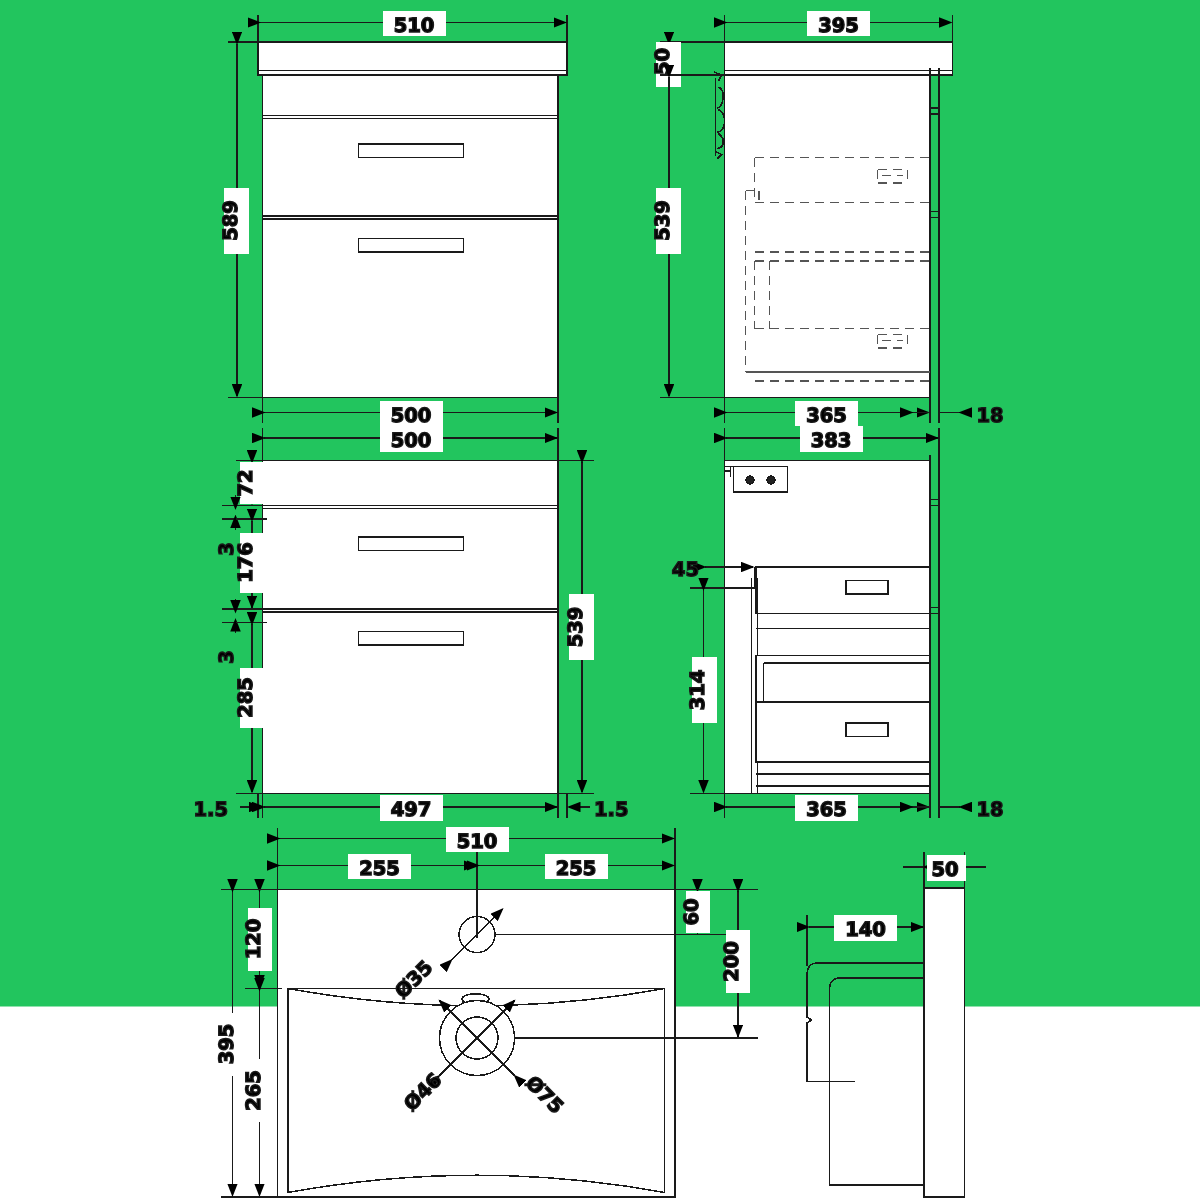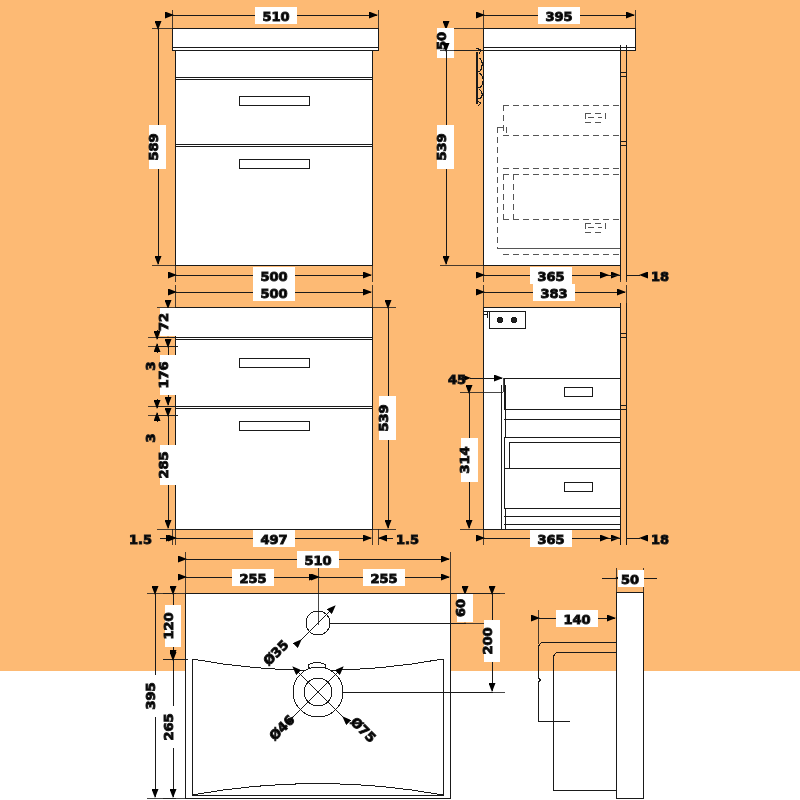--- a/index.html
+++ b/index.html
@@ -1,17 +1,17 @@
 <!DOCTYPE html>
 <html><head>
 <meta charset="utf-8">
 <style>
   html,body{margin:0;padding:0;background:#ffffff;}
   body{width:800px;height:800px;overflow:hidden;font-family:"DejaVu Sans",sans-serif;}
-  #stage{position:relative;width:800px;height:671px;background:#fdba74;}
+  #stage{position:relative;width:800px;height:671px;background:#22c55e;}
   svg{display:block;}
   .dim{font-family:"DejaVu Sans",sans-serif;font-size:13px;font-weight:bold;fill:#000;}
   .dimv{font-family:"DejaVu Sans",sans-serif;font-size:13px;font-weight:bold;fill:#000;}
 </style>
 </head>
 <body>
 
 <div id="stage">
 <svg width="800" height="800" viewBox="0 0 800 800">
   <defs>

